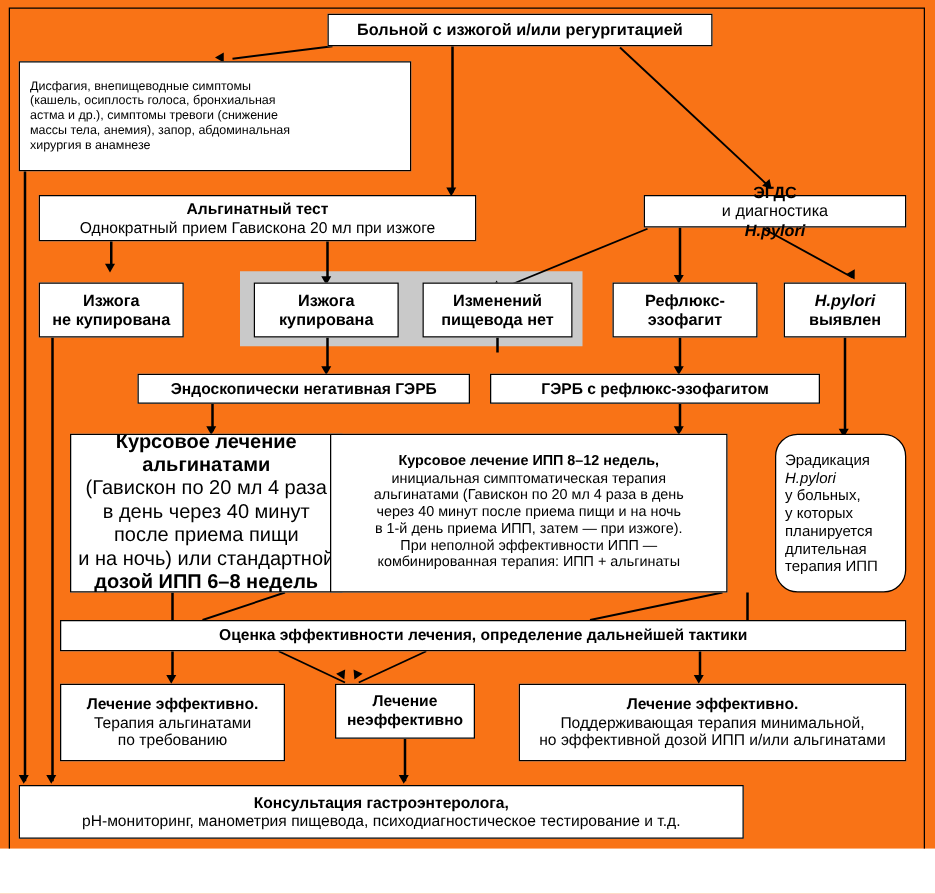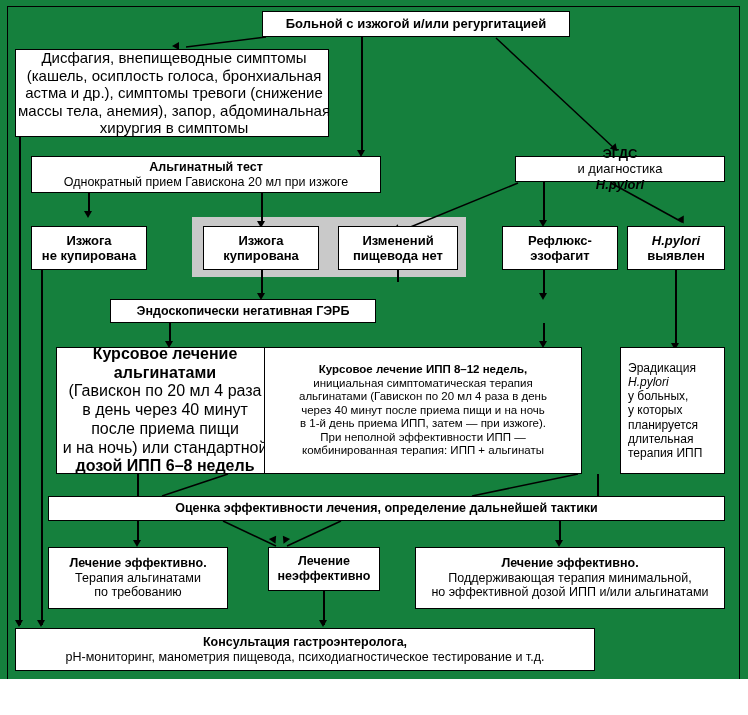--- a/index.html
+++ b/index.html
@@ -4,21 +4,21 @@
 <style>
   html,body{margin:0;padding:0;background:#ffffff;}
   body{
     font-family:"Liberation Sans","DejaVu Sans",sans-serif;
     -webkit-font-smoothing:antialiased;
   }
   #page{
     position:relative;
     width:748px;
     height:679px;
-    background:#15803d;
+    background:#f97316;
     overflow:hidden;
   }
   
   #frame{
     position:absolute;
     left:7px; top:6px;
     width:733px; height:675px;
     border:1.5px solid #000;
     box-sizing:border-box;
   }
@@ -87,26 +87,26 @@
 
   <div class="box" style="left:262px;top:11px;width:308px;height:26px;font-size:13px;">
     <span class="ln b">Больной с изжогой и/или регургитацией</span>
   </div>
 
   <svg class="diag" style="left:176px;top:36px;width:92px;height:14px;">
     <line x1="90" y1="1" x2="10" y2="11" stroke="#000" stroke-width="1.5"></line>
   </svg>
   <div class="arrow-left" style="left:172px;top:42px;"></div>
 
-  <div class="box" style="left:15px;top:49px;width:314px;height:88px;font-size:15px;align-items:center;text-align:left;padding-left:8px;">
+  <div class="box" style="left:15px;top:49px;width:314px;height:88px;font-size:10px;align-items:flex-start;text-align:left;padding-left:8px;">
     <span class="ln">Дисфагия, внепищеводные симптомы</span>
     <span class="ln">(кашель, осиплость голоса, бронхиальная</span>
     <span class="ln">астма и др.), симптомы тревоги (снижение</span>
     <span class="ln">массы тела, анемия), запор, абдоминальная</span>
-    <span class="ln">хирургия в симптомы</span>
+    <span class="ln">хирургия в анамнезе</span>
   </div>
 
   <div class="v" style="left:361px;top:37px;height:117px;"></div>
   <div class="arrow" style="left:357px;top:150px;"></div>
 
   <svg class="diag" style="left:495px;top:37px;width:130px;height:118px;">
     <line x1="1" y1="1" x2="120" y2="112" stroke="#000" stroke-width="1.5"></line>
   </svg>
   <div class="arrow" style="left:611px;top:145px;transform:rotate(-42deg);"></div>
 
@@ -151,21 +151,21 @@
   <div class="box" style="left:203px;top:226px;width:116px;height:44px;font-size:13px;">
     <span class="ln b">Изжога</span>
     <span class="ln b">купирована</span>
   </div>
 
   <div class="box" style="left:338px;top:226px;width:120px;height:44px;font-size:13px;">
     <span class="ln b">Изменений</span>
     <span class="ln b">пищевода нет</span>
   </div>
 
-  <div class="box" style="left:502px;top:226px;width:116px;height:44px;font-size:13px;text-align:center;">
+  <div class="box" style="left:490px;top:226px;width:116px;height:44px;font-size:13px;text-align:center;">
     <span class="ln b">Рефлюкс-</span>
     <span class="ln b">эзофагит</span>
   </div>
 
   <div class="box" style="left:627px;top:226px;width:98px;height:44px;font-size:13px;">
     <span class="ln b it">H.pylori</span>
     <span class="ln b">выявлен</span>
   </div>
 
   <div class="v" style="left:41px;top:270px;height:355px;"></div>
@@ -179,20 +179,23 @@
   <div class="v" style="left:543px;top:270px;height:25px;"></div>
   <div class="arrow" style="left:539px;top:293px;"></div>
 
   <div class="v" style="left:675px;top:270px;height:75px;"></div>
   <div class="arrow" style="left:671px;top:343px;"></div>
 
   <div class="box" style="left:110px;top:299px;width:266px;height:24px;font-size:12.5px;">
     <span class="ln b">Эндоскопически негативная ГЭРБ</span>
   </div>
 
+  <div class="box" style="left:392px;top:299px;width:264px;height:24px;font-size:12.5px;">
+    <span class="ln b">ГЭРБ с рефлюкс-эзофагитом</span>
+  </div>
 
   <div class="v" style="left:169px;top:323px;height:22px;"></div>
   <div class="arrow" style="left:165px;top:341px;"></div>
 
   <div class="v" style="left:543px;top:323px;height:22px;"></div>
   <div class="arrow" style="left:539px;top:341px;"></div>
 
   <div class="box" style="left:56px;top:347px;width:218px;height:127px;font-size:16px;">
     <span class="ln b">Курсовое лечение</span>
     <span class="ln b">альгинатами</span>
@@ -206,21 +209,21 @@
   <div class="box" style="left:264px;top:347px;width:318px;height:127px;font-size:11.5px;">
     <span class="ln b">Курсовое лечение ИПП 8–12 недель,</span>
     <span class="ln">инициальная симптоматическая терапия</span>
     <span class="ln">альгинатами (Гавискон по 20 мл 4 раза в день</span>
     <span class="ln">через 40 минут после приема пищи и на ночь</span>
     <span class="ln">в 1-й день приема ИПП, затем — при изжоге).</span>
     <span class="ln">При неполной эффективности ИПП —</span>
     <span class="ln">комбинированная терапия: ИПП + альгинаты</span>
   </div>
 
-  <div class="box" style="left:620px;top:347px;width:105px;height:127px;font-size:12px;align-items:flex-start;text-align:left;padding-left:7px;">
+  <div class="box" style="left:620px;top:347px;width:105px;height:127px;font-size:12px;align-items:flex-start;text-align:left;padding-left:7px;border-radius:18px;">
     <span class="ln">Эрадикация</span>
     <span class="ln it">H.pylori</span>
     <span class="ln">у больных,</span>
     <span class="ln">у которых</span>
     <span class="ln">планируется</span>
     <span class="ln">длительная</span>
     <span class="ln">терапия ИПП</span>
   </div>
 
   <div class="v" style="left:137px;top:474px;height:22px;"></div>

